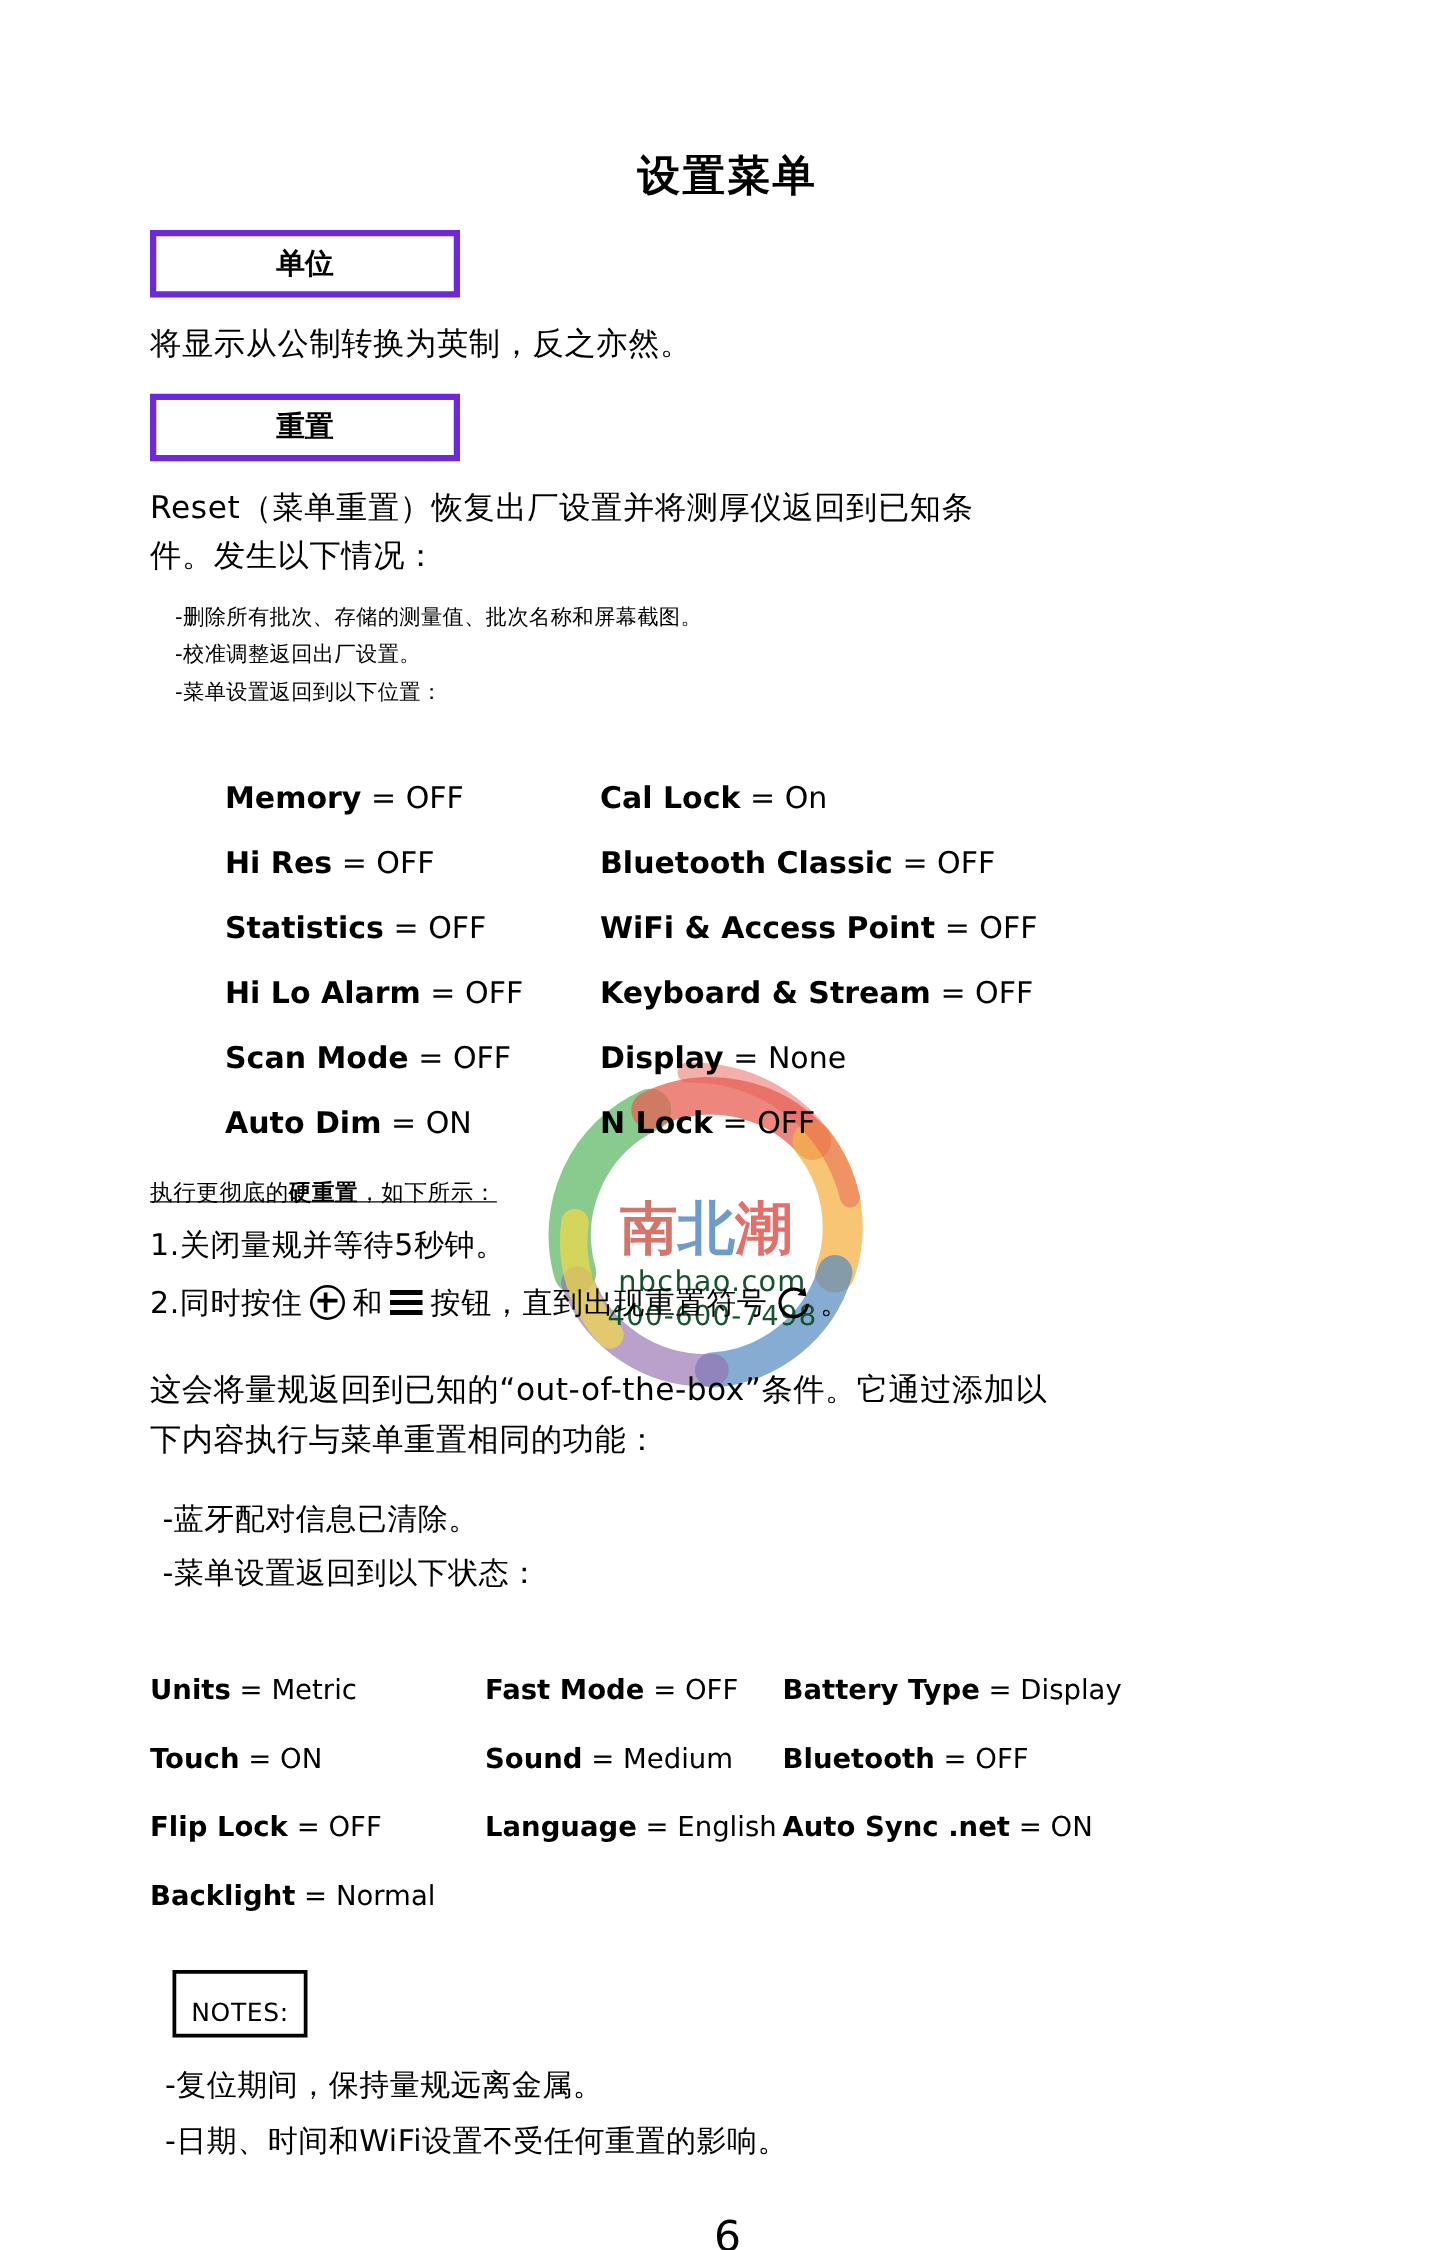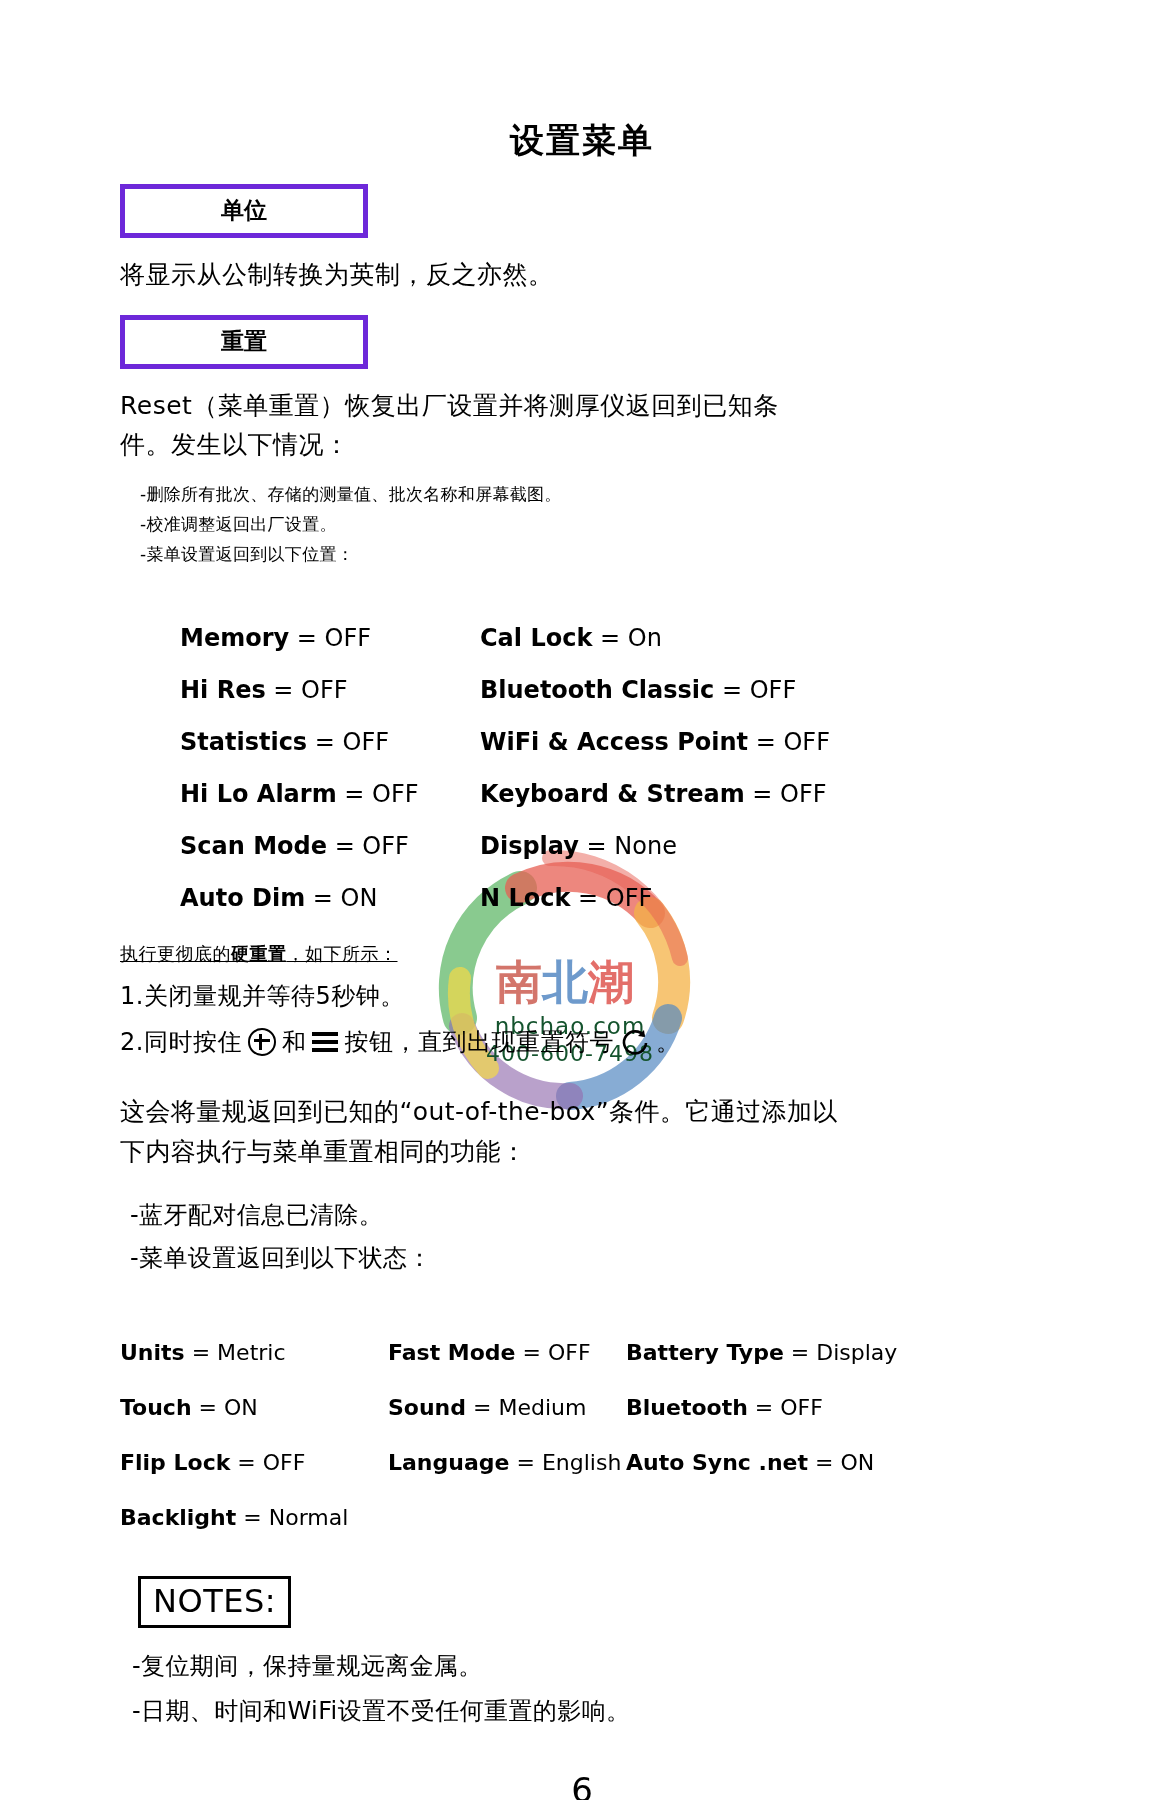--- a/index.html
+++ b/index.html
@@ -145,23 +145,23 @@
   .dash-list {
     font-size: 24px;
     line-height: 1.8;
     margin: 22px 0 0 10px;
     letter-spacing: 0.4px;
   }
 
   .notes-box {
     display: inline-block;
     border: 3px solid #000;
-    font-size: 32px;
+    font-size: 20px;
     font-weight: 400;
-    padding: 3px 12px 5px 12px;
+    padding: 19px 12px 5px 12px;
     margin: 46px 0 0 18px;
     letter-spacing: 0.5px;
   }
   .notes-list {
     font-size: 24px;
     line-height: 1.9;
     margin: 16px 0 0 12px;
     letter-spacing: 0.4px;
   }
 

